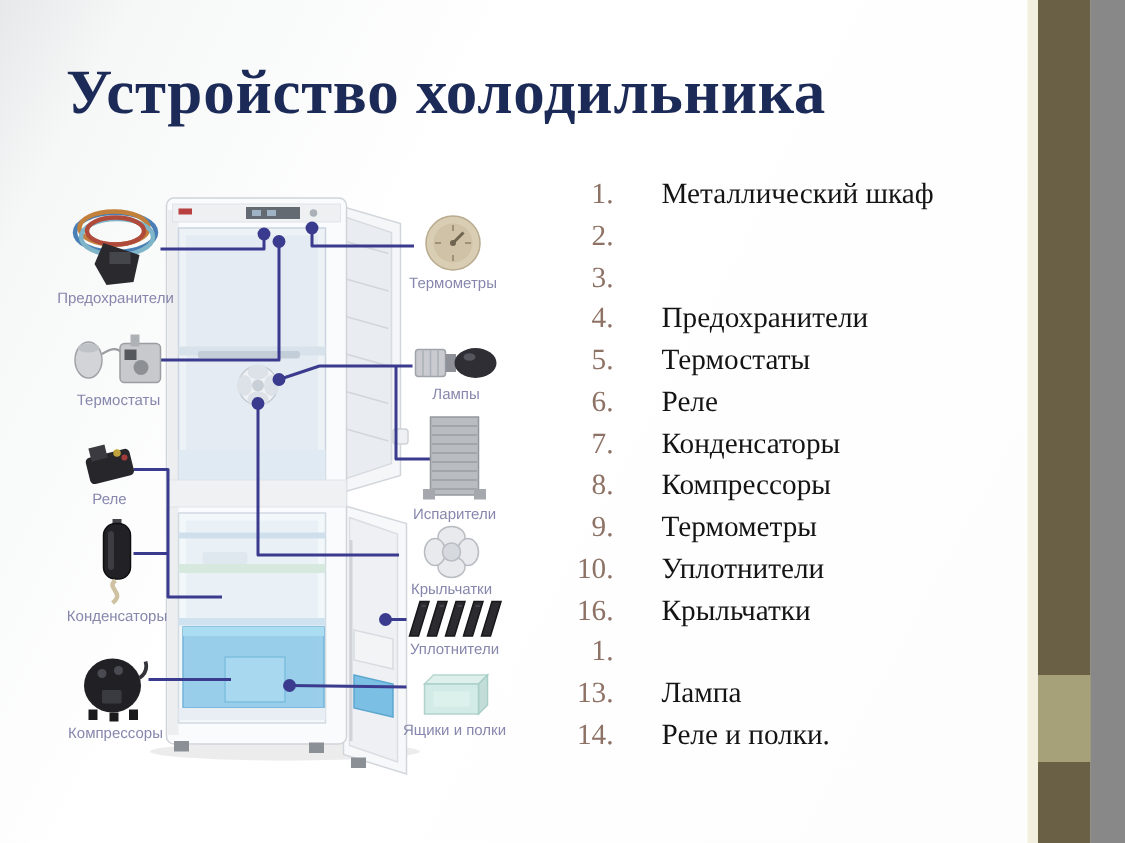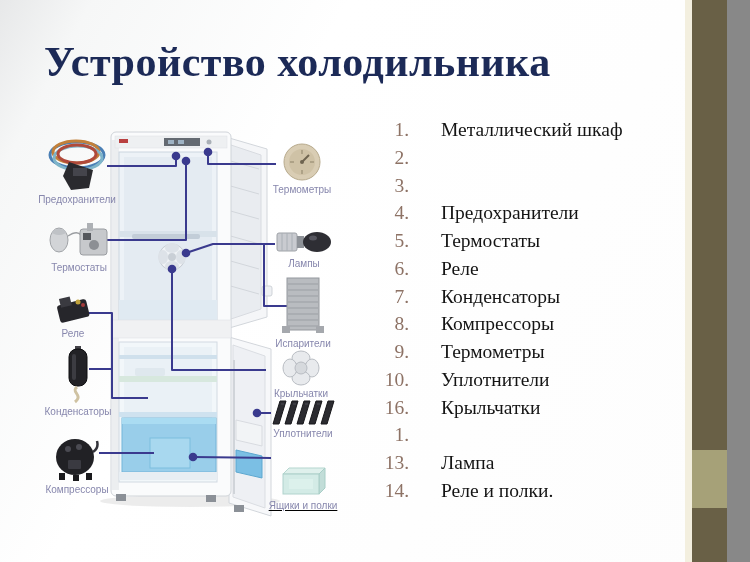--- a/index.html
+++ b/index.html
@@ -316,21 +316,21 @@
           <line x1="10" y1="6" x2="13" y2="6"></line>
             <line x1="22" y1="6" x2="25" y2="6"></line>
           <line x1="34" y1="6" x2="37" y2="6"></line>
             <line x1="46" y1="6" x2="49" y2="6"></line>
         </g>
       </svg>
     </span>
     <span class="comp-label">Уплотнители</span>
   </div>
 
-  <div class="comp" style="left:276px;top:464px;width:54px;text-decoration:underline;">
+  <div class="comp" style="left:276px;top:446px;width:54px;">
     <span class="comp-icon">
       <svg width="48" height="34" viewBox="0 0 48 34">
         <polygon points="4,10 40,10 46,4 10,4" fill="#dff0ec" stroke="#b5d6cf"></polygon>
         <polygon points="40,10 46,4 46,24 40,30" fill="#c2ddd8" stroke="#a8cec7"></polygon>
         <rect x="4" y="10" width="36" height="20" fill="#cfe9e4" opacity="0.9" stroke="#a8cec7"></rect>
         <rect x="10" y="15" width="24" height="10" fill="#def2ee" opacity="0.8"></rect>
       </svg>
     </span>
     <span class="comp-label">Ящики и полки</span>
   </div>

